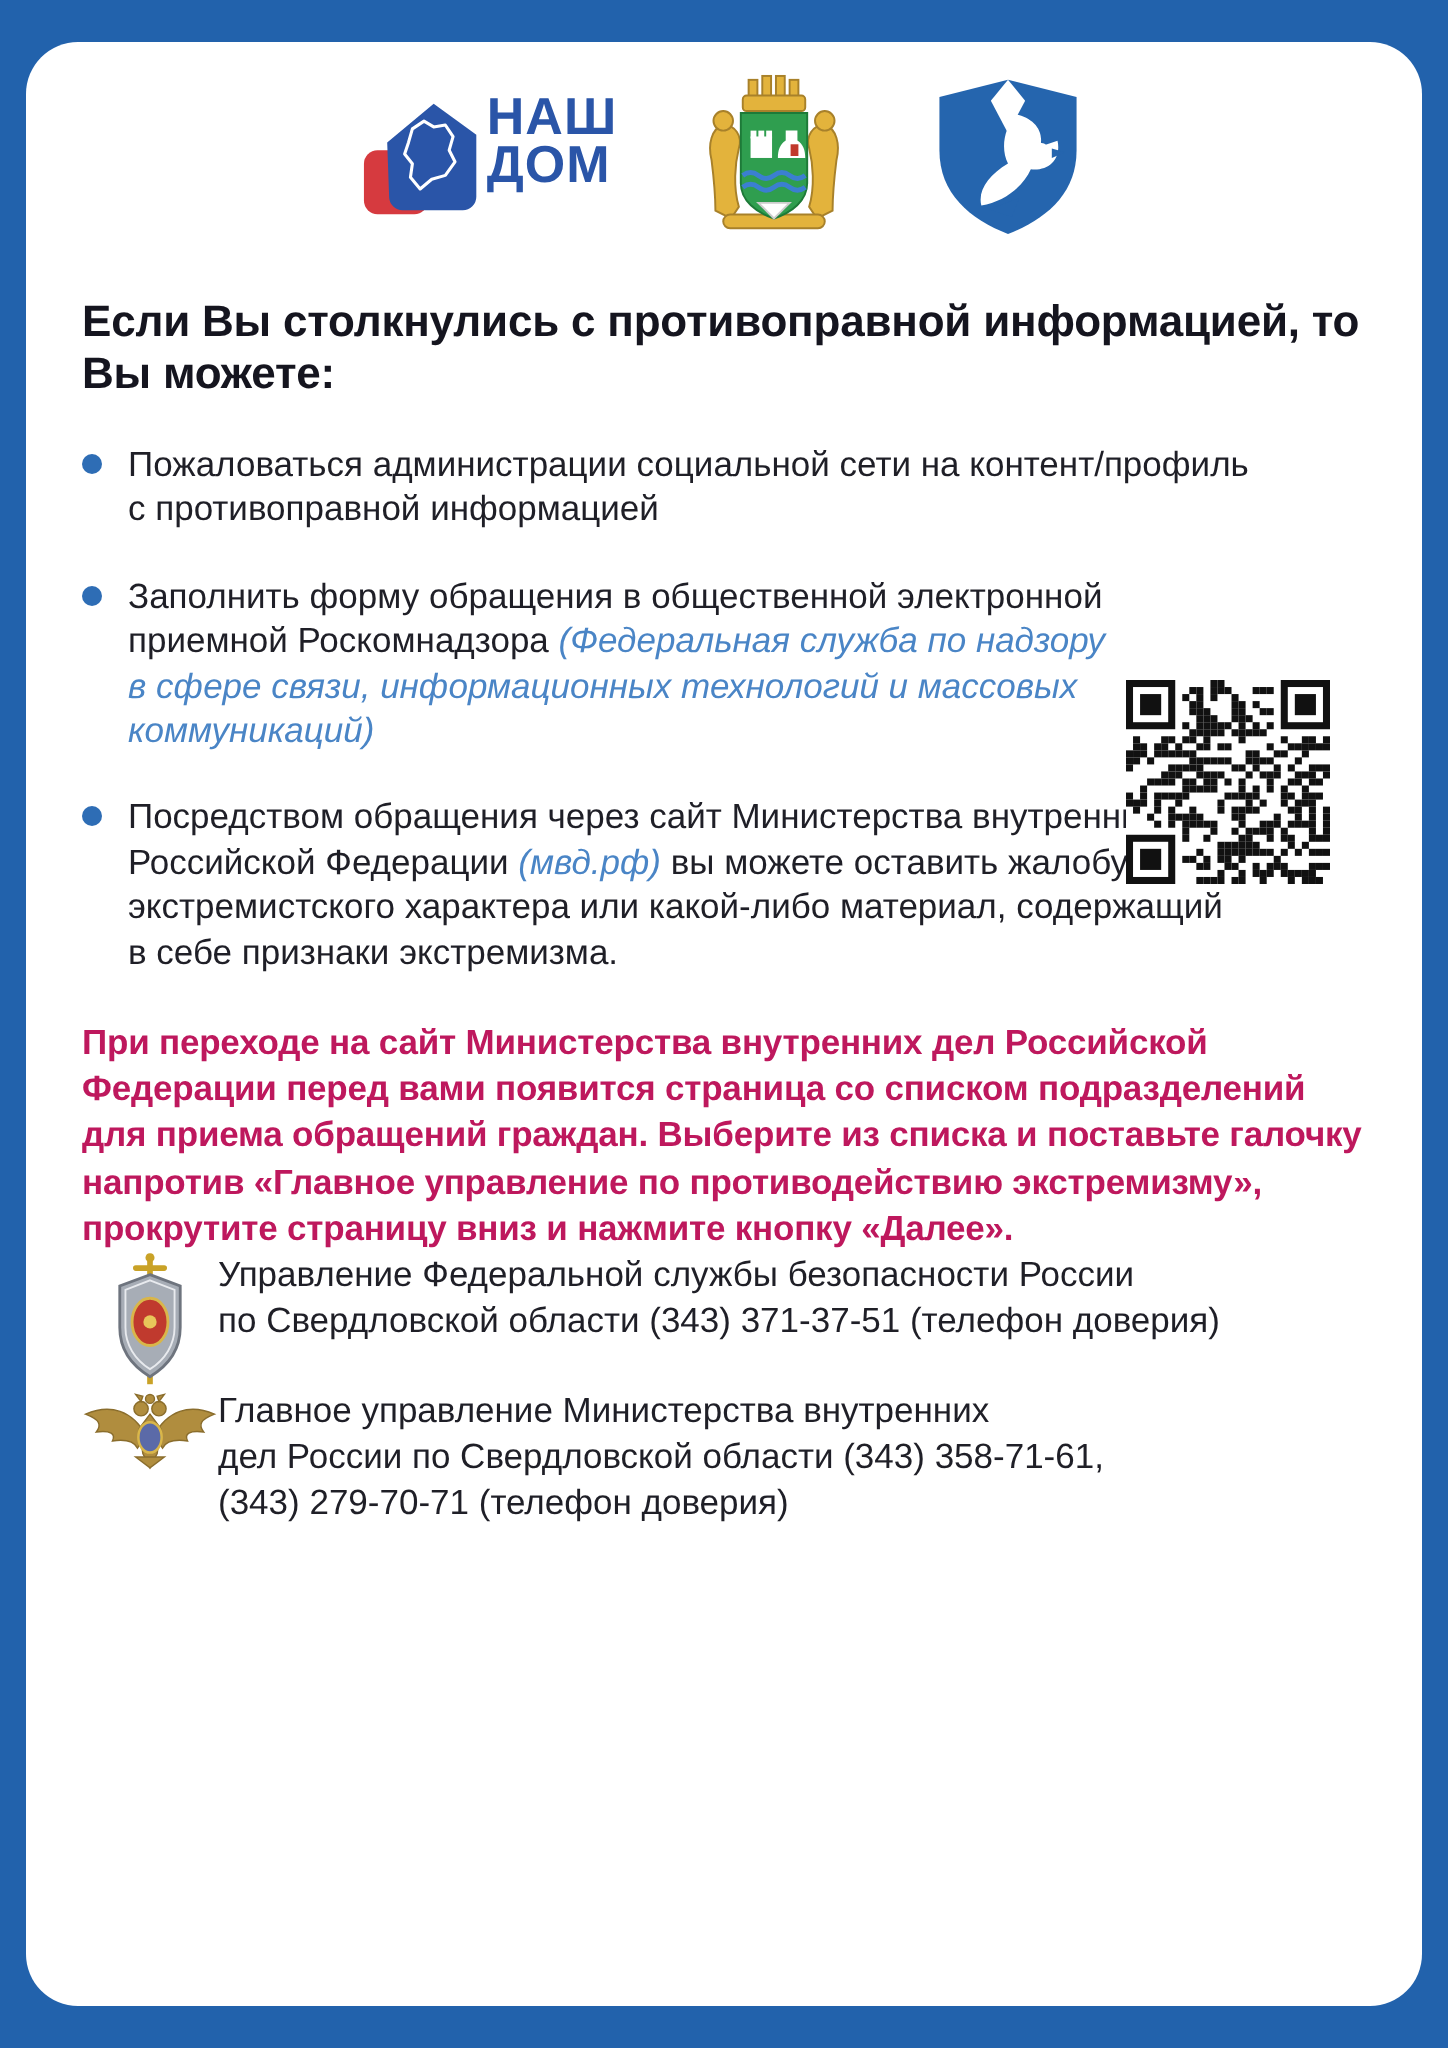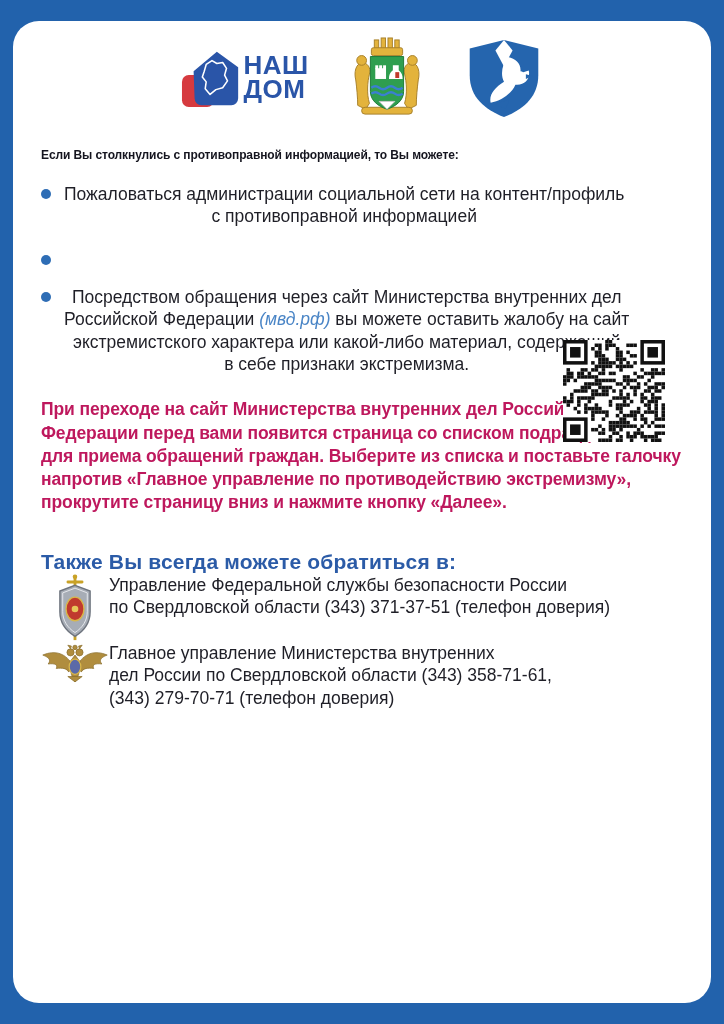--- a/index.html
+++ b/index.html
@@ -10,31 +10,31 @@
     -webkit-font-smoothing:antialiased;
   }
   .card{
     position:absolute;left:13px;top:21px;right:13px;bottom:21px;
     background:#ffffff;border-radius:26px;overflow:hidden;
   }
   .header{
     display:flex;justify-content:center;align-items:center;
     gap:40px;margin-top:17px;height:80px;
   }
-  .logo-nashdom{display:flex;align-items:center;}
+  .logo-nashdom{display:flex;align-items:flex-start;}
   .logo-text{
     color:#2a55a8;font-weight:bold;font-size:26px;line-height:.92;
     letter-spacing:.5px;
   }
   .main{padding:0 28px;position:relative;}
   .intro-heading{
-    margin:30px 0 0;font-size:12px;font-weight:bold;color:#15151f;
+    margin:30px 0 0;font-size:22px;font-weight:bold;color:#15151f;
     letter-spacing:-.1px;
   }
-  .bullets{list-style:none;margin:9px 0 0;padding:0;text-align:center;}
+  .bullets{list-style:none;margin:9px 0 0;padding:0;}
   .bullets li{display:flex;gap:13px;margin-top:21px;}
   .dot{width:10px;height:10px;border-radius:50%;background:#2e6db5;flex:none;margin-top:6px;}
   .btxt{
     margin:0;font-size:17.5px;line-height:1.28;color:#1f1f27;
     white-space:pre-line;
   }
   .em{color:#4a85c6;font-style:italic;}
   .qr{
     position:absolute;left:550px;top:192px;width:102px;height:102px;
     background:#fff;
@@ -113,20 +113,24 @@
     <h1 class="intro-heading">Если Вы столкнулись с противоправной информацией, то Вы можете:</h1>
 
     <ul class="bullets">
       <li>
         <span class="dot"></span>
         <p class="btxt"><span>Пожаловаться администрации социальной сети на контент/профиль
 с противоправной информацией</span></p>
       </li>
       <li>
         <span class="dot"></span>
+        <p class="btxt"><span>Заполнить форму обращения в общественной электронной
+приемной Роскомнадзора </span><span class="em">(Федеральная служба по надзору
+в сфере связи, информационных технологий и массовых
+коммуникаций)</span></p>
       </li>
       <li>
         <span class="dot"></span>
         <p class="btxt"><span>Посредством обращения через сайт Министерства внутренних дел
 Российской Федерации </span><span class="em">(мвд.рф)</span><span> вы можете оставить жалобу на сайт
 экстремистского характера или какой-либо материал, содержащий
 в себе признаки экстремизма.</span></p>
       </li>
     </ul>
 
@@ -453,21 +457,20 @@
         <rect x="4" y="92" width="20" height="20" fill="#fff"></rect>
         <rect x="8" y="96" width="12" height="12" fill="#111"></rect>
       </svg>
 
     <p class="note">При переходе на сайт Министерства внутренних дел Российской
 Федерации перед вами появится страница со списком подразделений
 для приема обращений граждан. Выберите из списка и поставьте галочку
 напротив «Главное управление по противодействию экстремизму»,
 прокрутите страницу вниз и нажмите кнопку «Далее».</p>
 
-    <h2 class="contacts-heading">Также Вы всегда можете обратиться в:</h2>
 
     <div class="contact">
       <div class="icon-box">
         <svg width="38" height="68" viewBox="0 0 40 72">
           <rect x="18.5" y="1" width="3" height="69" fill="#c9a227"></rect>
           <rect x="11" y="7" width="18" height="3" rx="1.5" fill="#c9a227"></rect>
           <circle cx="20" cy="3" r="2.4" fill="#c9a227"></circle>
           <path d="M20 12 L36 18 V40 C36 51 30 60 20 66 C10 60 4 51 4 40 V18 Z" fill="#a7adb6" stroke="#6e747e" stroke-width="1.5"></path>
           <path d="M20 15 L33 20 V40 C33 49 28 57 20 62 C12 57 7 49 7 40 V20 Z" fill="none" stroke="#e8eaee" stroke-width="1"></path>
           <ellipse cx="20" cy="37" rx="9.5" ry="12.5" fill="#c03a2e" stroke="#d9b64a" stroke-width="1.5"></ellipse>

